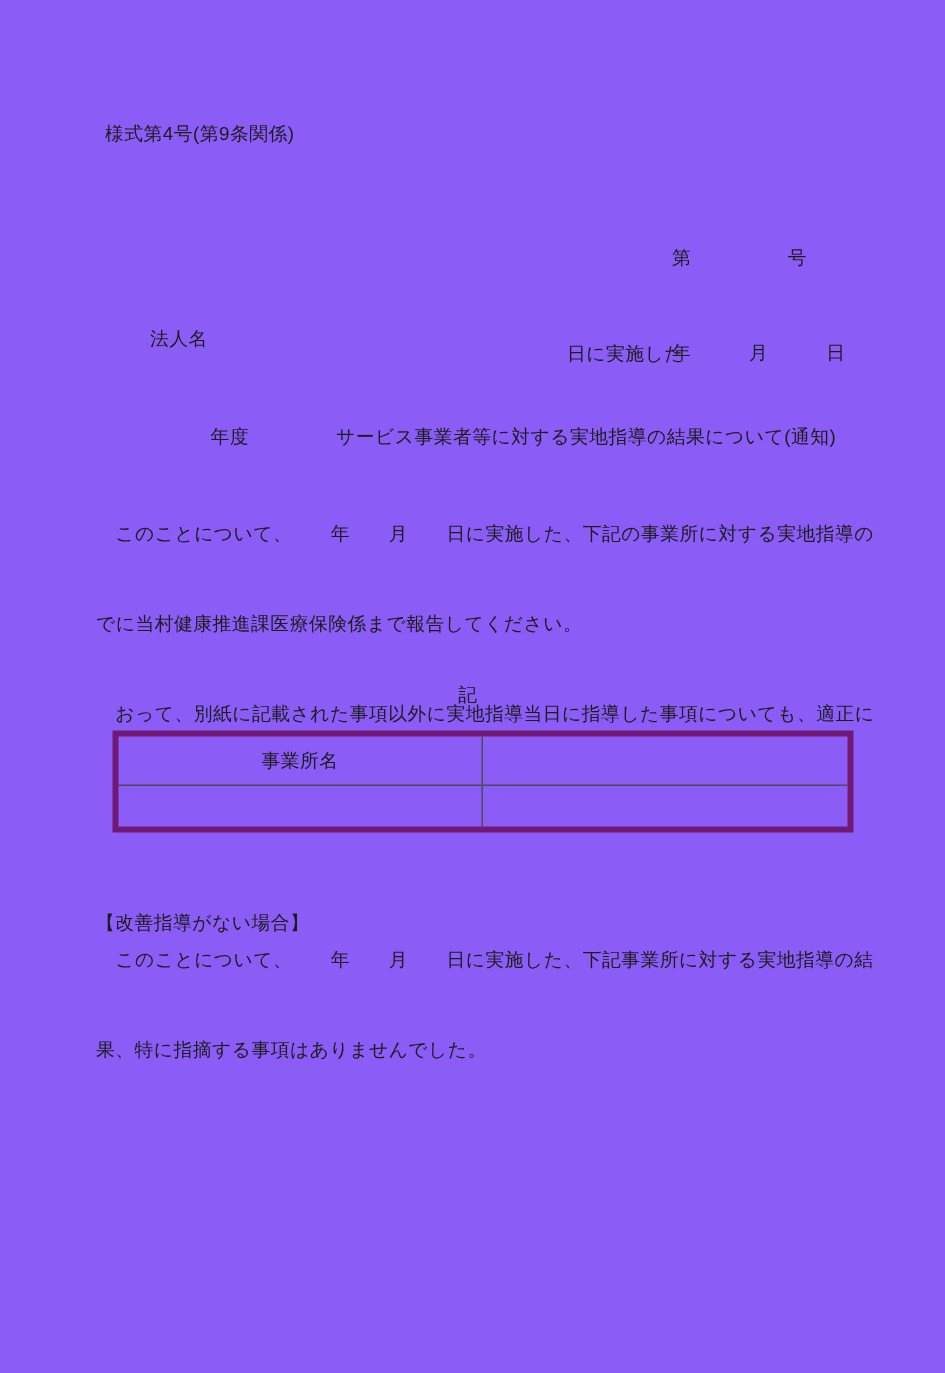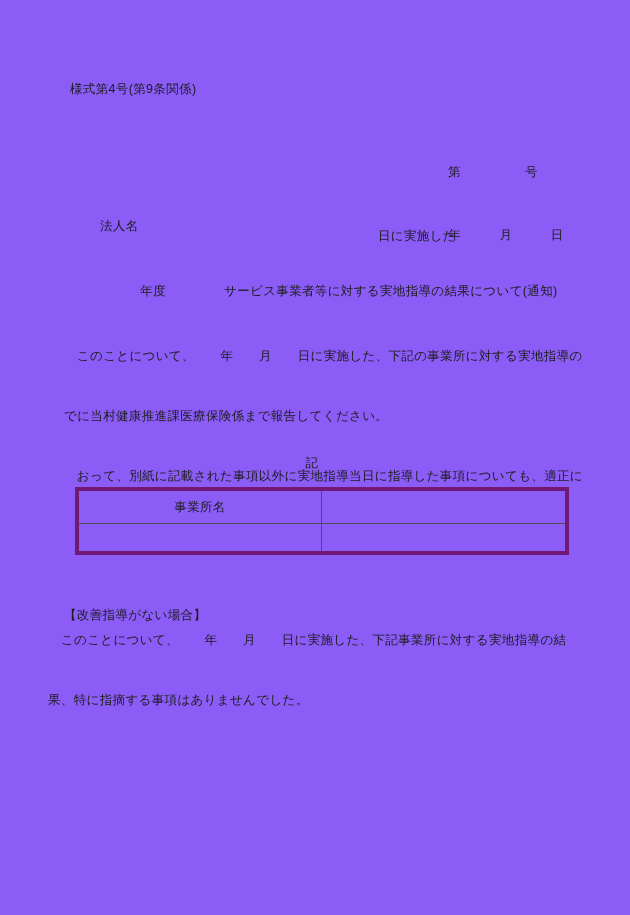--- a/index.html
+++ b/index.html
@@ -45,21 +45,21 @@
   .tcell {
     box-sizing: border-box;
     display: flex;
     align-items: center;
     justify-content: center;
   }
   .tcell-left  { width: 243px; border-right: 1px solid #4d4d4d; }
   .tcell-right { flex: 1; }
 
   .ni-heading   { left: 64px; top: 571px; line-height: 16px; margin-top: 36px; }
-  .ni-body      { left: 48px; top: 590px; line-height: 20px; width: 520px; }
+  .ni-body      { left: 64px; top: 590px; line-height: 20px; width: 520px; }
   .ni-body .line { white-space: pre; }
 </style>
 </head>
 <body>
 
 <div class="page">
 
   <div class="abs form-label">様式第4号(第9条関係)</div>
 
   <div class="abs doc-meta">

